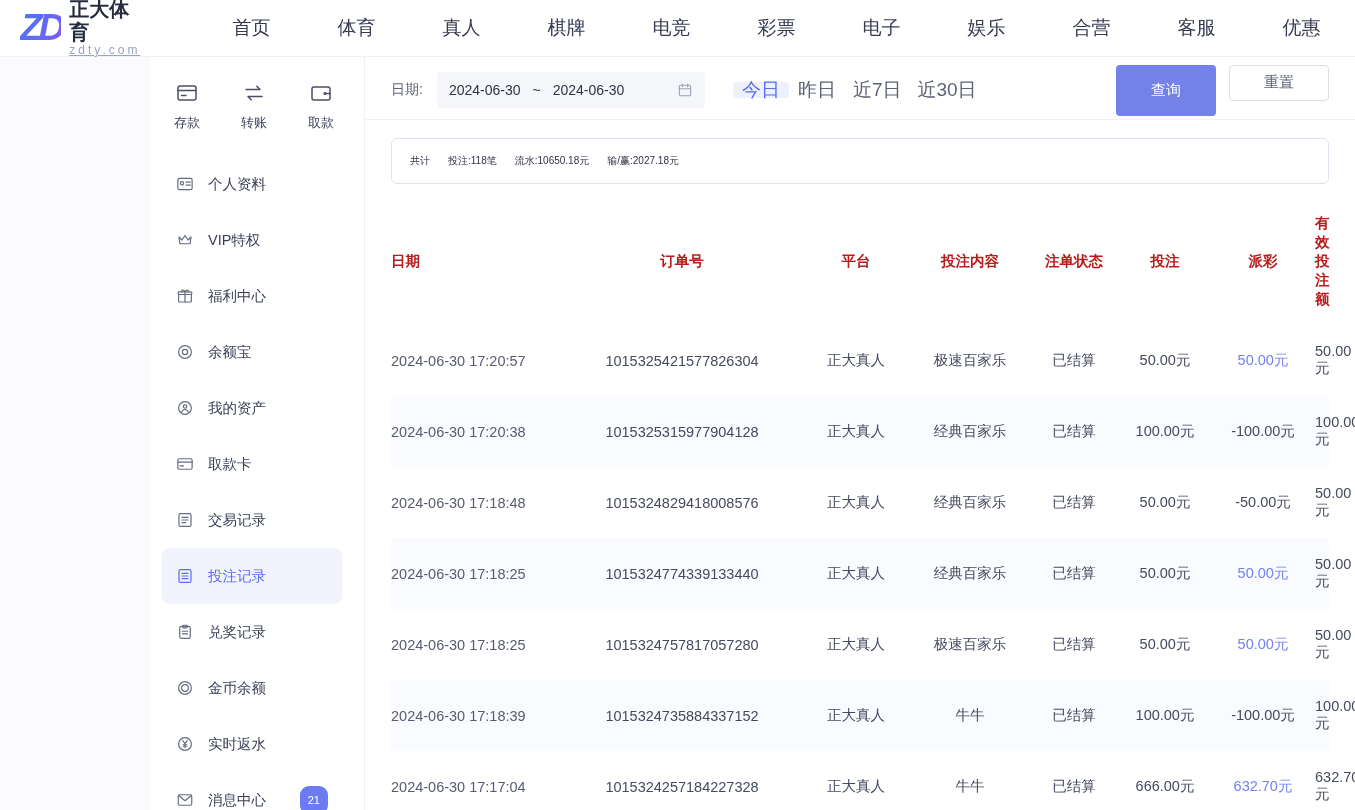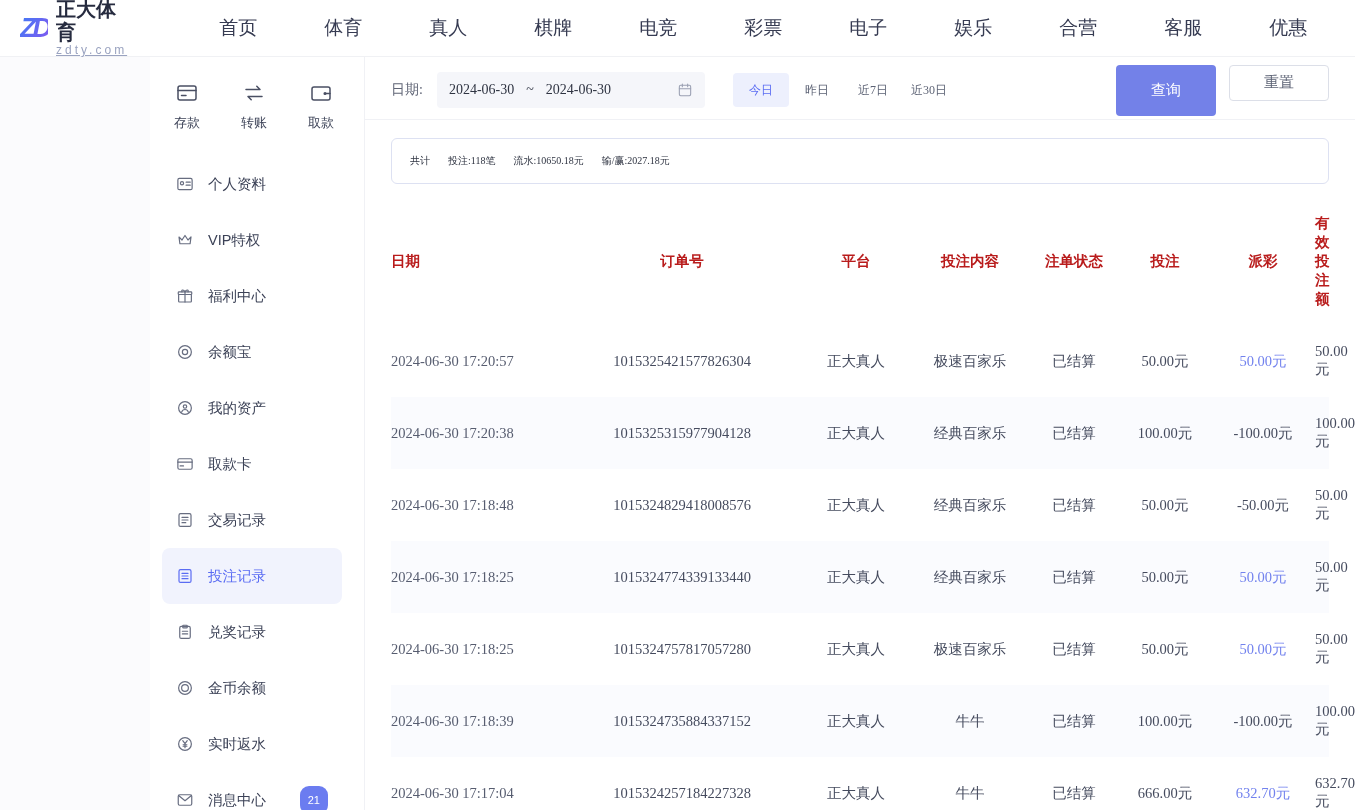--- a/index.html
+++ b/index.html
@@ -3,21 +3,21 @@
 <meta charset="utf-8">
 <style>
   * { margin:0; padding:0; box-sizing:border-box; }
   html,body { width:1355px; height:810px; overflow:hidden; }
   body { font-family:"Liberation Sans","DejaVu Sans",sans-serif; background:#fff; color:#3c4257; font-size:14px; }
   svg { display:block; }
 
   
   .header { height:57px; display:flex; align-items:center; padding:0 18px 0 20px; border-bottom:1px solid #f0f1f4; background:#fff; }
   .logo { display:flex; align-items:center; gap:8px; cursor:pointer; }
-  .logo-mark { font-size:27px; font-weight:800; font-style:italic; letter-spacing:-4px;
+  .logo-mark { font-size:37px; font-weight:800; font-style:italic; letter-spacing:-4px;
     background:linear-gradient(120deg,#3f7bf5,#8358f0); -webkit-background-clip:text; background-clip:text; color:transparent; }
   .brand-col { display:flex; flex-direction:column; line-height:1.15; }
   .brand-name { font-size:20px; font-weight:700; color:#262b3f; }
   .brand-domain { font-size:12px; color:#9aa3c0; letter-spacing:3px;text-decoration:underline; }
   .nav { display:flex; gap:67px; margin-left:92px; font-size:19px; color:#363b52; }
   .nav-item { cursor:pointer; white-space:nowrap; }
   .hdr-right { margin-left:auto; display:flex; align-items:center; gap:20px; }
   .wallet-pill { display:flex; gap:15px; border:1px solid #e7e9f2; background:#fafbfd; border-radius:16px; padding:8px 15px; font-size:12.5px; color:#3c4257; }
   .wallet-pill span { cursor:pointer; white-space:nowrap; }
   .avatar-wrap { position:relative; width:40px; height:42px; flex:none; }
@@ -36,27 +36,27 @@
   .qa { display:flex; flex-direction:column; align-items:center; gap:9px; font-size:13px; color:#3c4257; cursor:pointer; }
   .qa svg { stroke:#4a4f63; }
   .menu { margin-top:16px; }
   .menu-item { display:flex; align-items:center; gap:14px; height:56px; padding:0 14px; margin:0 22px 0 12px; border-radius:8px; font-size:14.5px; color:#3c4257; cursor:pointer; }
   .menu-item svg { stroke:#676d80; flex:none; }
   .menu-item.active { background:#f1f3fd; color:#5a6cf3; }
   .menu-item.active svg { stroke:#5a6cf3; }
   .menu-badge { margin-left:auto; background:#6b7cf0; color:#fff; font-size:11px; padding:8px 8px; border-radius:9px; }
 
   
-  .main { flex:1; min-width:0;font-family:Liberation Serif, serif; }
+  .main { flex:1; min-width:0; }
   .filter-row { display:flex; align-items:center; gap:14px; height:63px; padding:4px 26px 0; border-bottom:1px solid #f0f1f5; }
   .date-label { color:#606576; }
   .date-box { display:flex; align-items:center; gap:12px; background:#f5f6fa; border-radius:4px; height:36px; padding:0 12px; width:268px; color:#2f3442; cursor:pointer; }
   .cal-icon { margin-left:auto; color:#9aa0b2; }
   .ranges { display:flex; margin-left:14px; }
-  .range { min-width:56px; height:34px; padding:0 8px; display:flex; align-items:center; justify-content:center; color:#5d6375; cursor:pointer; border-radius:4px; font-size:12px; white-space:nowrap; }
+  .range { min-width:56px; height:16px; padding:0 8px; display:flex; align-items:center; justify-content:center; color:#5d6375; cursor:pointer; border-radius:4px; font-size:19px; white-space:nowrap; }
   .range.active { background:#edf0fd; color:#5a6cf3; }
   .btns { margin-left:auto; display:flex; gap:13px; }
   .btn-primary { width:100px; height:51px; background:#7381e8; color:#fff; border:none; border-radius:4px; font-size:15px; cursor:pointer; font-family:inherit; }
   .btn-ghost { width:100px; height:36px; background:#fff; color:#5d6375; border:1px solid #dcdfe8; border-radius:4px; font-size:15px; cursor:pointer; font-family:inherit; }
 
   .content { padding:18px 26px 0; }
   .summary-card { border:1px solid #dde1f2; border-radius:6px; padding:15px 18px; font-size:10px; color:#2f3442; display:flex; gap:18px; }
   .summary-card b { font-weight:400; }
 
   table { width:100%; border-collapse:collapse; margin-top:12px; table-layout:fixed; }

